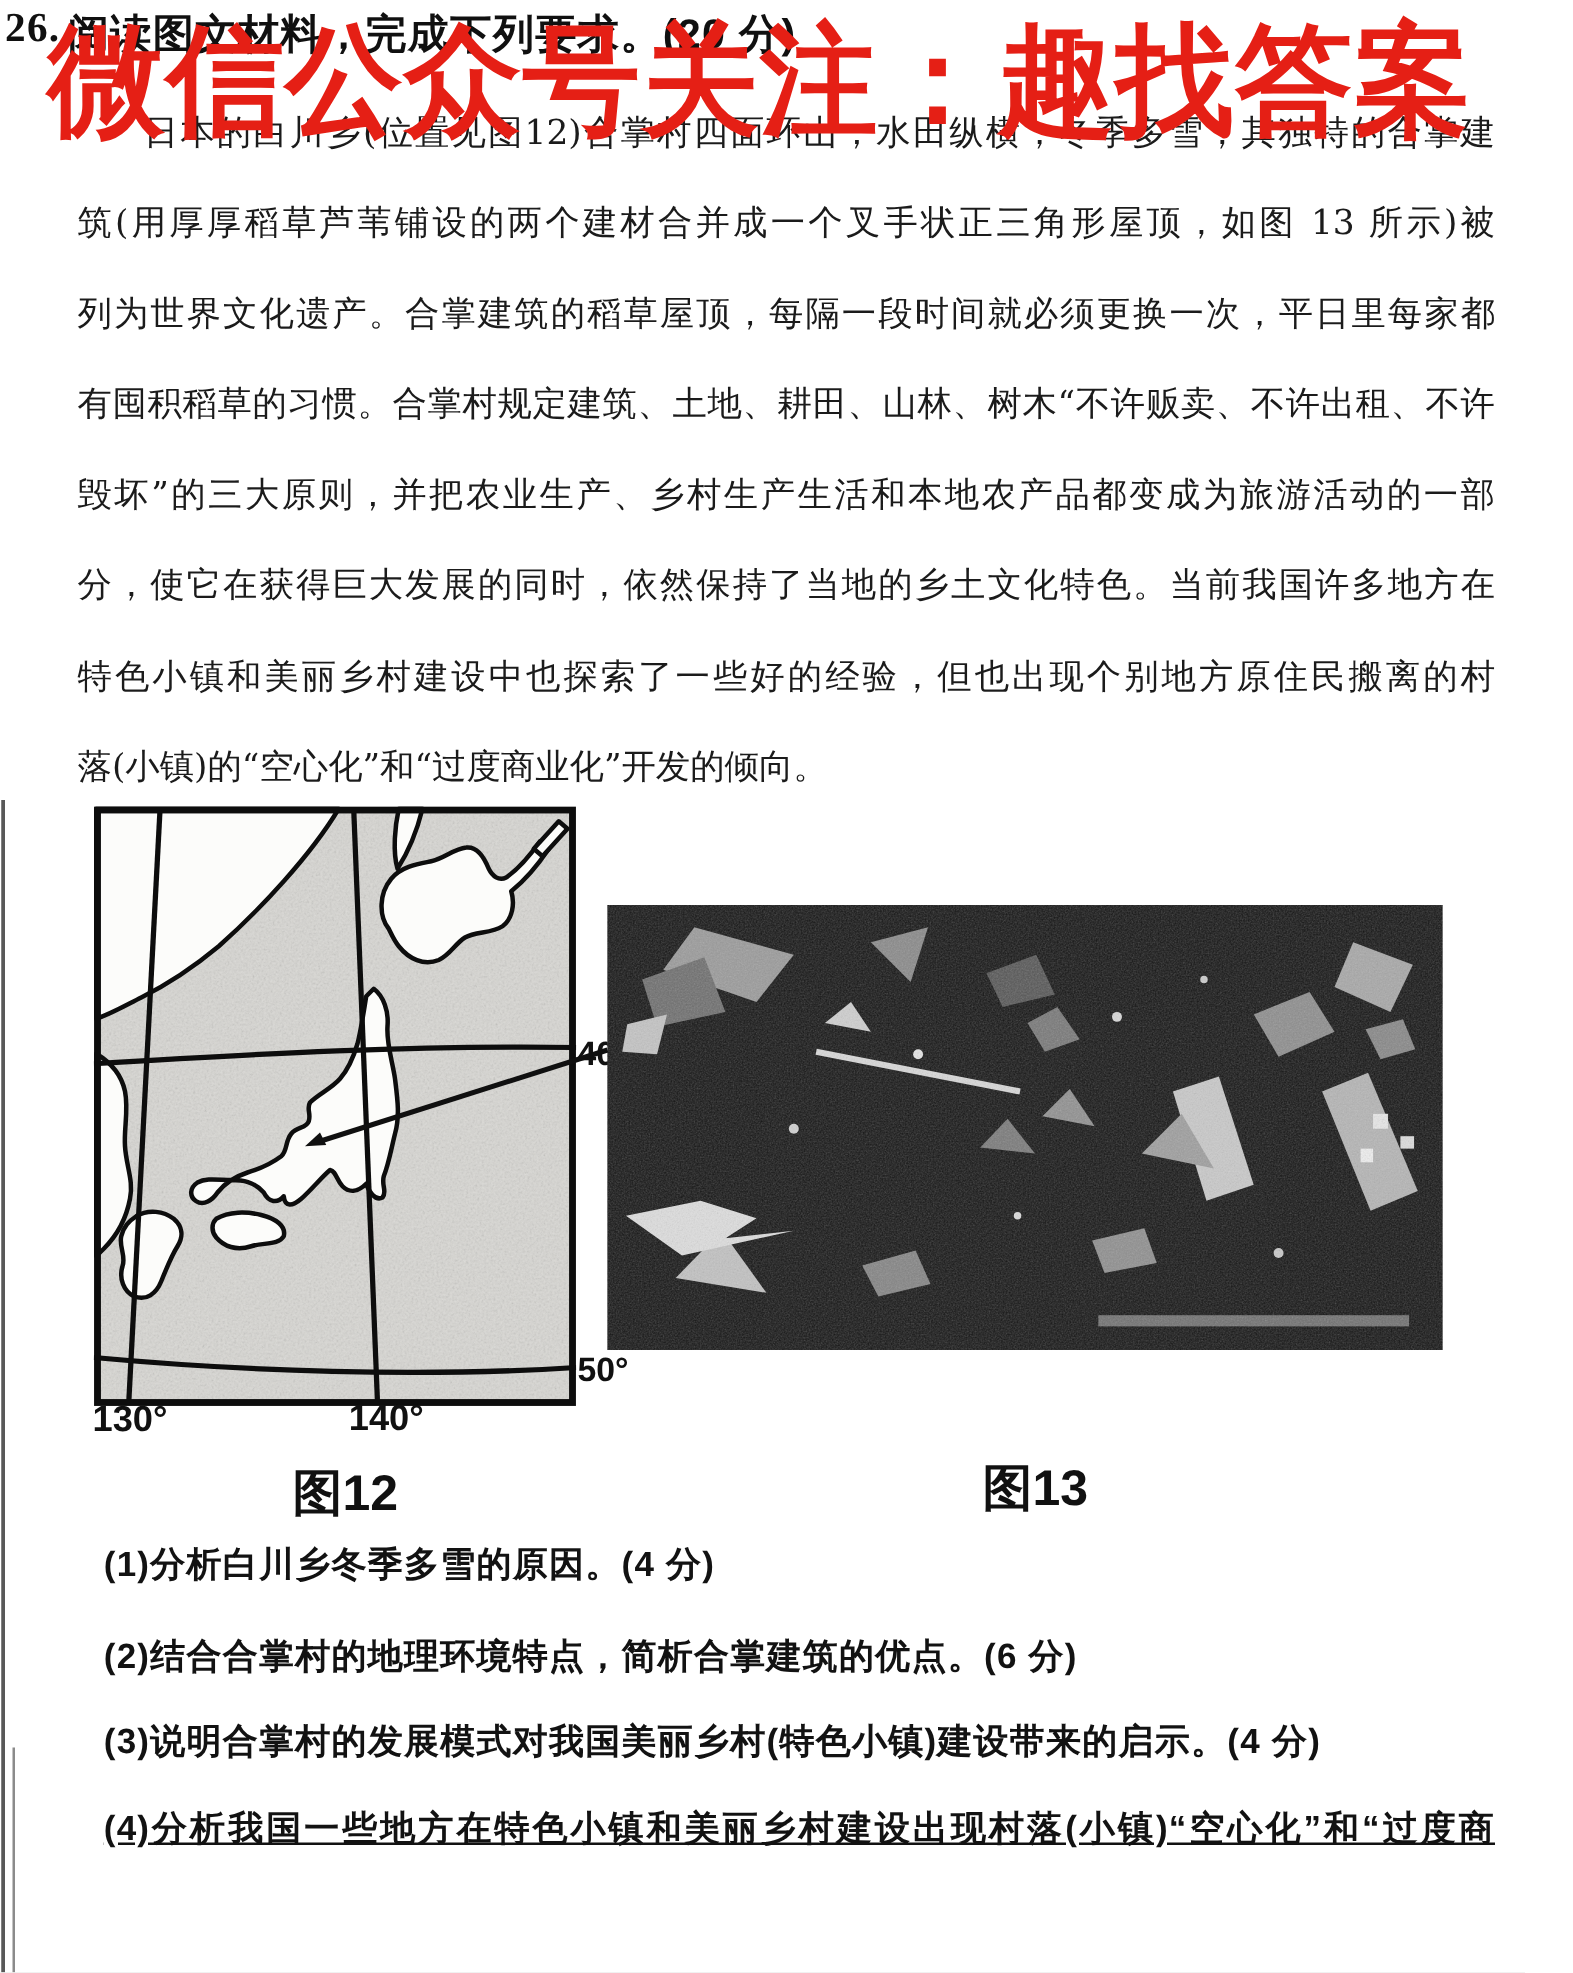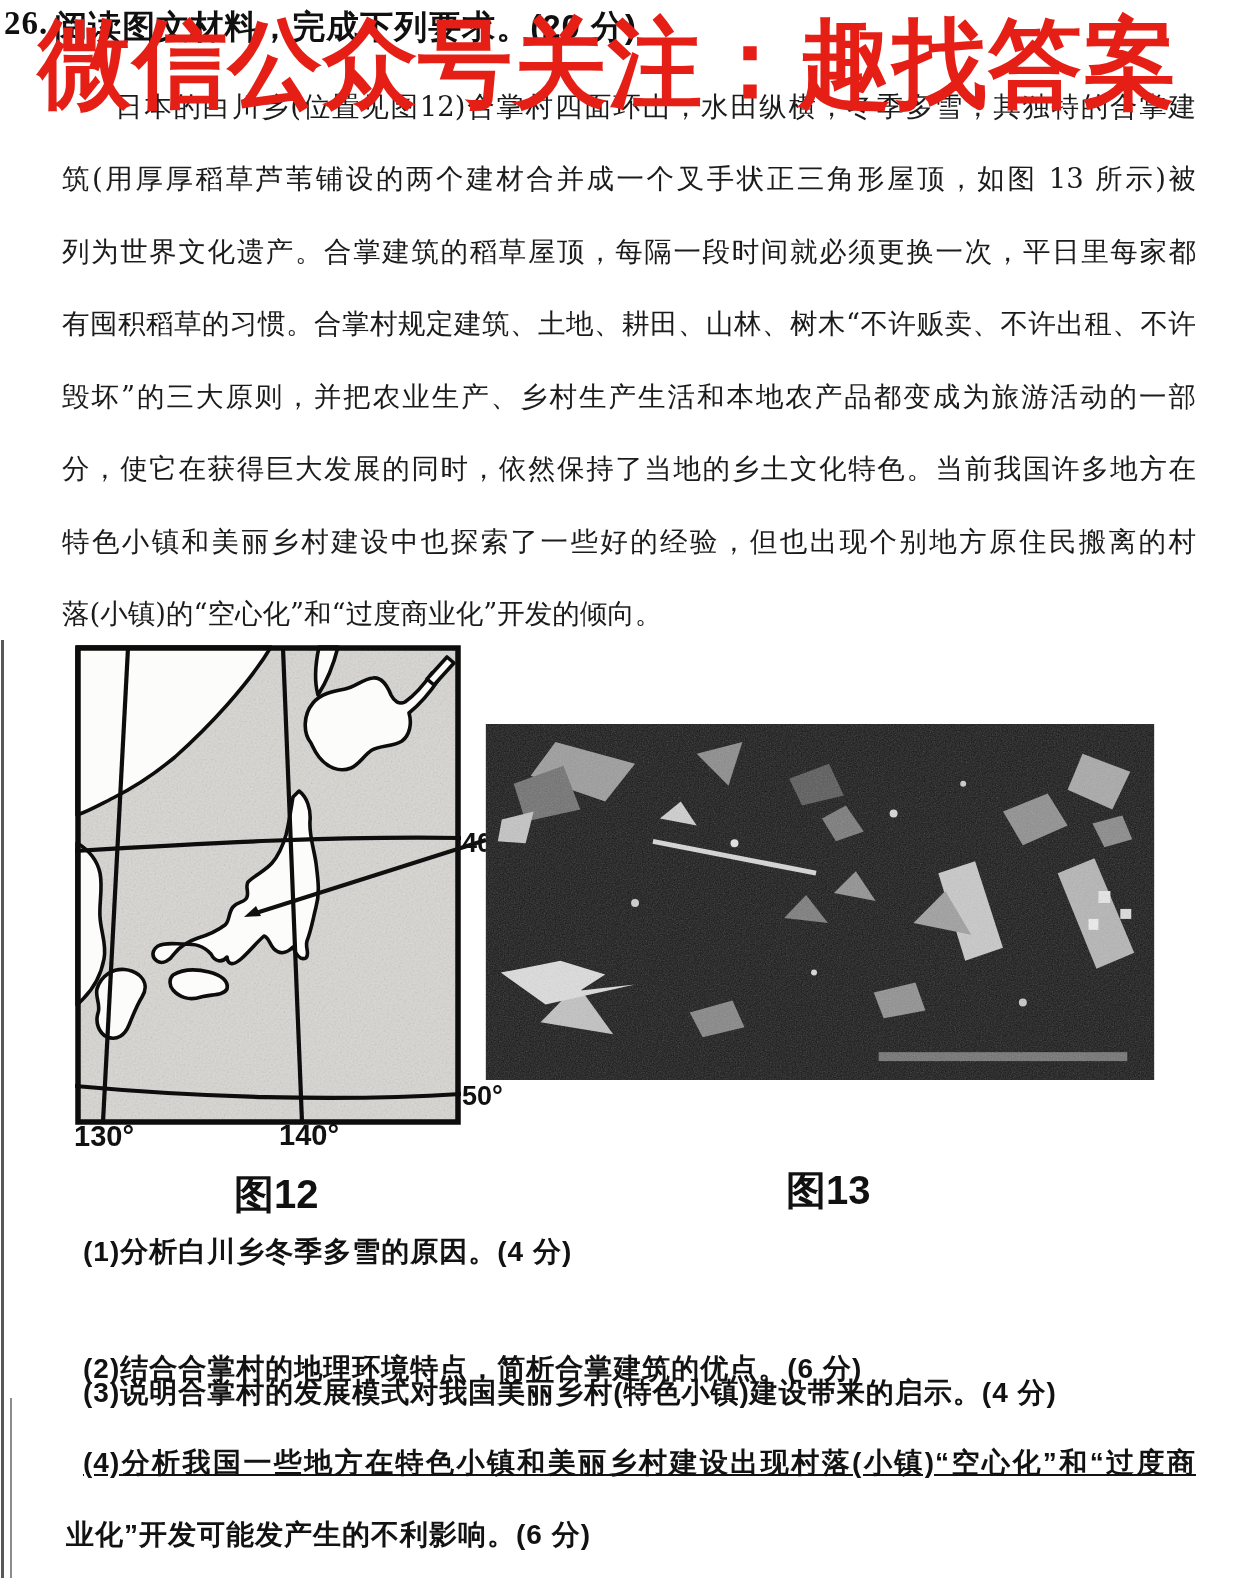--- a/index.html
+++ b/index.html
@@ -54,21 +54,21 @@
   }
   .cap12{left:234px;top:1167px;}
   .cap13{left:786px;top:1163px;}
   
   .qline{
     position:absolute;left:83px;
     font-size:28px;font-weight:700;letter-spacing:1px;color:#121212;
     font-family:"Liberation Sans",sans-serif;white-space:nowrap;
   }
   .q1{top:1233px;}
-  .q2{top:1306px;margin-top:44px;}
+  .q2{top:1306px;}
   .q3{top:1374px;}
   .q4a{top:1444px;left:83px;width:1113px;white-space:normal;text-align:justify;text-align-last:justify;text-decoration:underline;}
   .q4b{top:1516px;left:66px;}
   
   .edge-a{position:absolute;left:1px;top:640px;width:3px;height:938px;background:#2e2e2e;opacity:.8;}
   .edge-b{position:absolute;left:10px;top:1398px;width:2px;height:180px;background:#5a5a5a;opacity:.7;}
   
   .overlay{position:absolute;left:0;top:0;pointer-events:none;z-index:20;}
 </style>
 </head>
@@ -189,18 +189,17 @@
     <polygon points="244,917 261,916 256,906" fill="#101010"></polygon>
   </svg>
 
   <span class="figcap cap12">图12</span>
   <span class="figcap cap13">图13</span>
 
   <div class="qline q1">(1)分析白川乡冬季多雪的原因。(4 分)</div>
   <div class="qline q2">(2)结合合掌村的地理环境特点，简析合掌建筑的优点。(6 分)</div>
   <div class="qline q3">(3)说明合掌村的发展模式对我国美丽乡村(特色小镇)建设带来的启示。(4 分)</div>
   <div class="qline q4a">(4)分析我国一些地方在特色小镇和美丽乡村建设出现村落(小镇)“空心化”和“过度商</div>
-  <div class="qline q4b">业化”开发可能发产生的不利影响。(6 分)</div>
 
   <div class="edge-a"></div>
   <div class="edge-b"></div>
 
 </div>
 
 </body></html>

